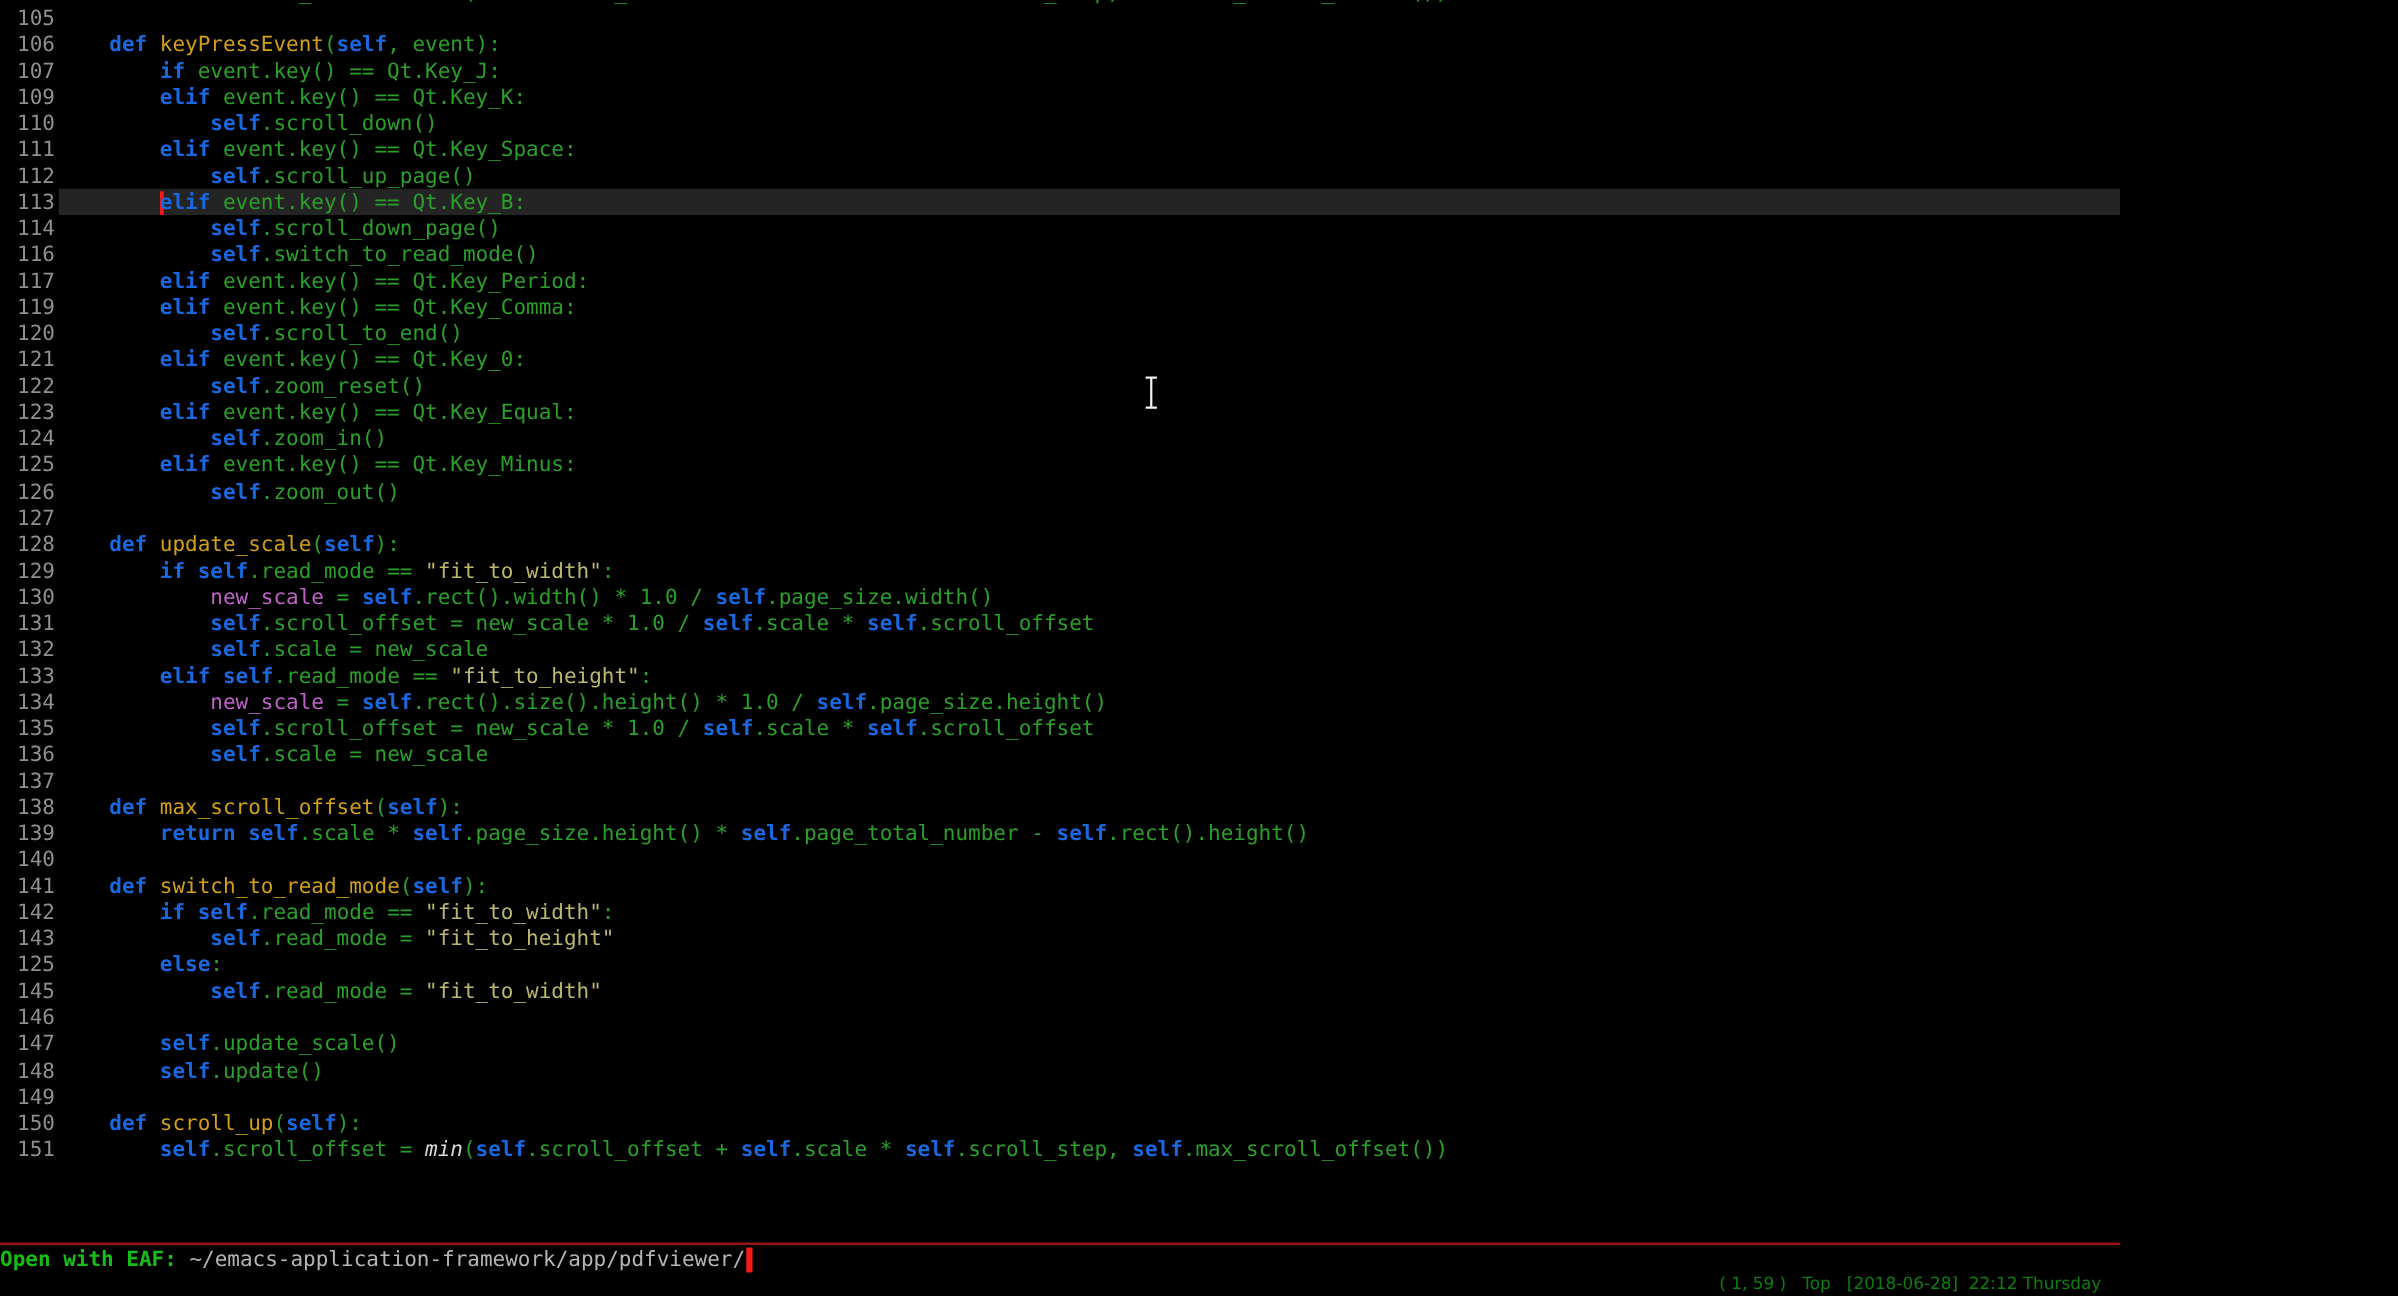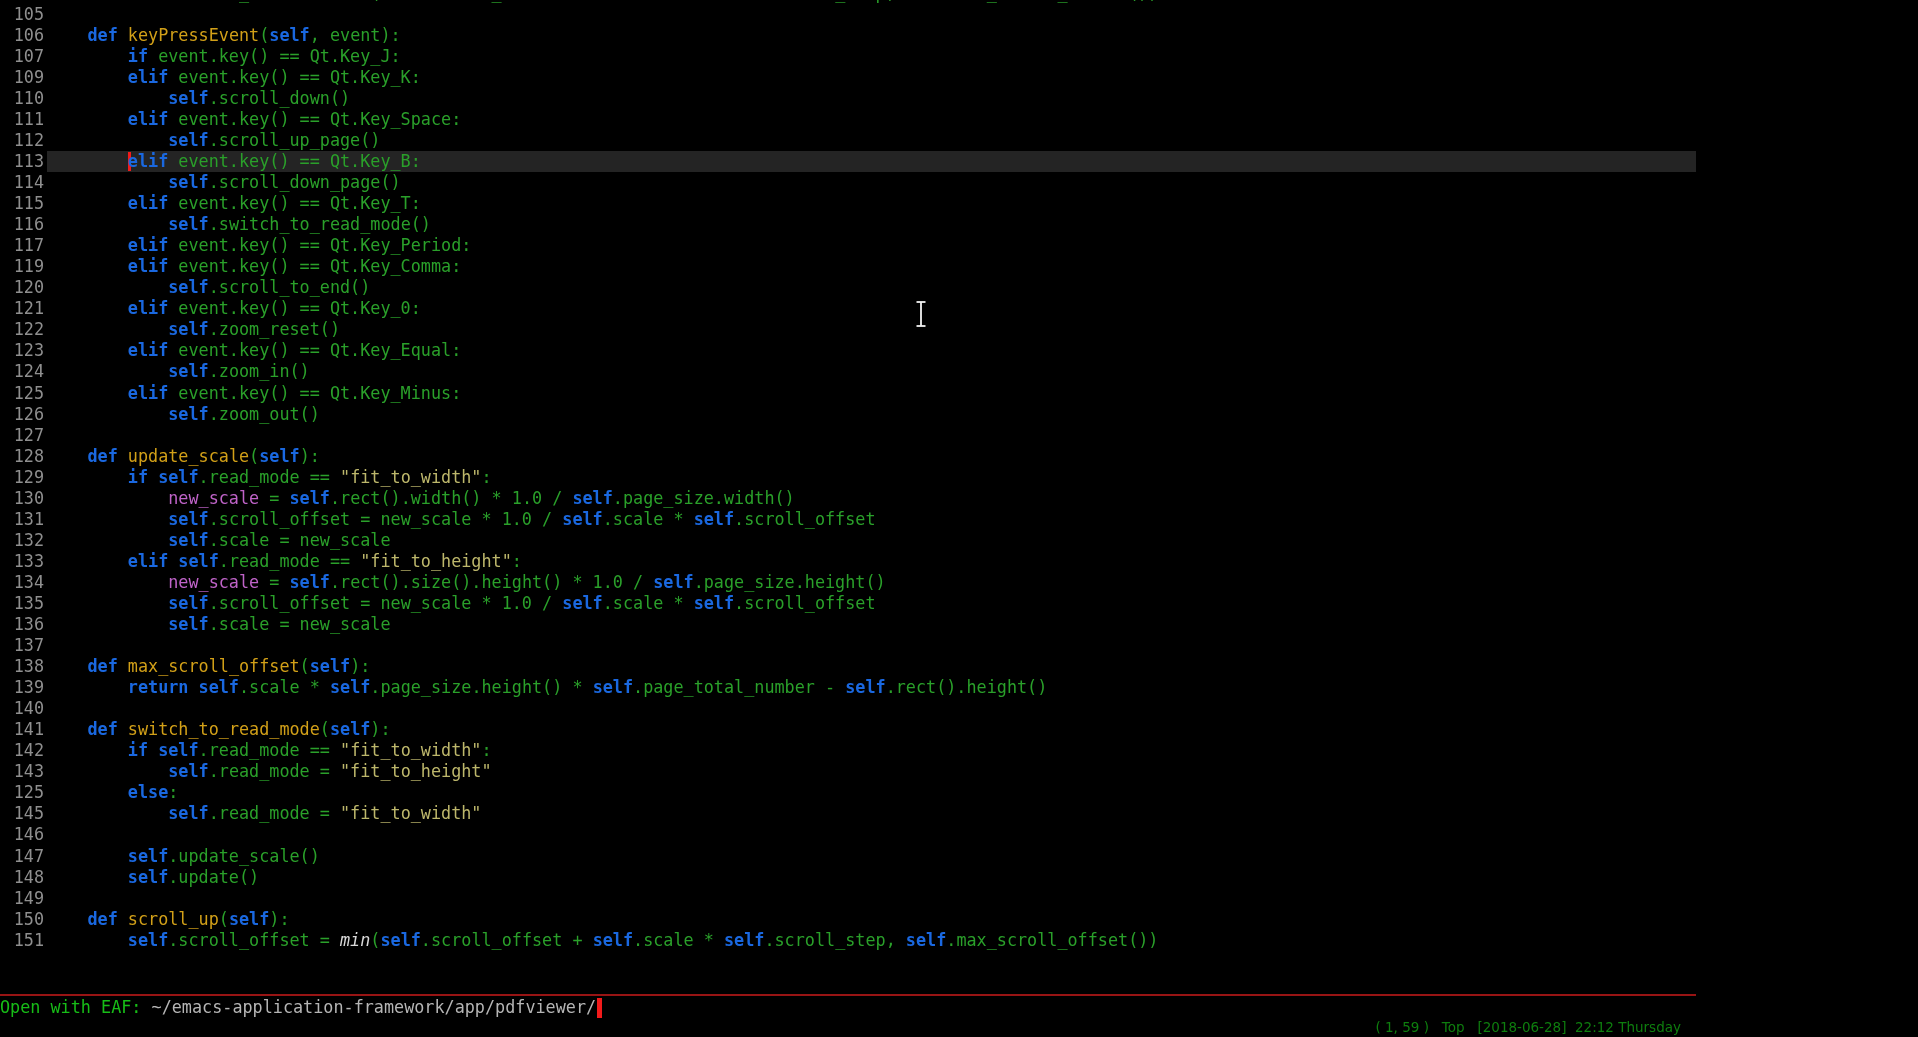--- a/index.html
+++ b/index.html
@@ -20,21 +20,21 @@
   .t-k{color:var(--kw);font-weight:bold;}
   .t-f{color:var(--func);}
   .t-v{color:var(--vardef);}
   .t-str{color:var(--str);}
   .t-b{color:var(--builtin);font-style:italic;}
   .t-cur{display:inline-block;width:3px;height:19px;margin-right:-3px;background:var(--cursor);
          vertical-align:middle;}
   .mode-divider{position:absolute;left:0;top:994px;width:1918px;height:2px;background:var(--divider);}
   .minibuffer{position:absolute;left:0;top:996px;width:1918px;height:22px;line-height:22px;
               white-space:pre;}
-  .mb-prompt{color:var(--prompt);font-weight:normal;}
+  .mb-prompt{color:var(--prompt);font-weight:bold;}
   .mb-path{color:var(--path);}
   .mb-cursor{display:inline-block;width:5px;height:20px;background:var(--cursor);
              vertical-align:middle;margin-left:1px;}
   .statusline{position:absolute;right:15px;bottom:2px;color:var(--status);
               font-family:"DejaVu Sans",sans-serif;font-size:13.5px;white-space:pre;}
   .mouse-cursor{position:absolute;left:913px;top:299px;}
 </style>
 </head>
 <body>
 
@@ -44,21 +44,20 @@
       <div class="row"><span class="gutter"></span><span class="codeseg"><span class="t-d">        </span><span class="t-k">self</span><span class="t-d">.scroll_offset = </span><span class="t-b">min</span><span class="t-d">(</span><span class="t-k">self</span><span class="t-d">.scroll_offset + </span><span class="t-k">self</span><span class="t-d">.scale * </span><span class="t-k">self</span><span class="t-d">.scroll_step, </span><span class="t-k">self</span><span class="t-d">.max_scroll_offset())</span></span></div>
       <div class="row"><span class="gutter">105</span><span class="codeseg"></span></div>
       <div class="row"><span class="gutter">106</span><span class="codeseg"><span class="t-d">    </span><span class="t-k">def</span><span class="t-d"> </span><span class="t-f">keyPressEvent</span><span class="t-d">(</span><span class="t-k">self</span><span class="t-d">, event):</span></span></div>
       <div class="row"><span class="gutter">107</span><span class="codeseg"><span class="t-d">        </span><span class="t-k">if</span><span class="t-d"> event.key() == Qt.Key_J:</span></span></div>
       <div class="row"><span class="gutter">109</span><span class="codeseg"><span class="t-d">        </span><span class="t-k">elif</span><span class="t-d"> event.key() == Qt.Key_K:</span></span></div>
       <div class="row"><span class="gutter">110</span><span class="codeseg"><span class="t-d">            </span><span class="t-k">self</span><span class="t-d">.scroll_down()</span></span></div>
       <div class="row"><span class="gutter">111</span><span class="codeseg"><span class="t-d">        </span><span class="t-k">elif</span><span class="t-d"> event.key() == Qt.Key_Space:</span></span></div>
       <div class="row"><span class="gutter">112</span><span class="codeseg"><span class="t-d">            </span><span class="t-k">self</span><span class="t-d">.scroll_up_page()</span></span></div>
       <div class="row hl"><span class="gutter">113</span><span class="codeseg"><span class="t-d">        </span><span class="t-cur"></span><span class="t-k">elif</span><span class="t-d"> event.key() == Qt.Key_B:</span></span></div>
       <div class="row"><span class="gutter">114</span><span class="codeseg"><span class="t-d">            </span><span class="t-k">self</span><span class="t-d">.scroll_down_page()</span></span></div>
-      <div class="row"><span class="gutter">115</span><span class="codeseg"><span class="t-d">        </span><span class="t-k">elif</span><span class="t-d"> event.key() == Qt.Key_T:</span></span></div>
       <div class="row"><span class="gutter">116</span><span class="codeseg"><span class="t-d">            </span><span class="t-k">self</span><span class="t-d">.switch_to_read_mode()</span></span></div>
       <div class="row"><span class="gutter">117</span><span class="codeseg"><span class="t-d">        </span><span class="t-k">elif</span><span class="t-d"> event.key() == Qt.Key_Period:</span></span></div>
       <div class="row"><span class="gutter">119</span><span class="codeseg"><span class="t-d">        </span><span class="t-k">elif</span><span class="t-d"> event.key() == Qt.Key_Comma:</span></span></div>
       <div class="row"><span class="gutter">120</span><span class="codeseg"><span class="t-d">            </span><span class="t-k">self</span><span class="t-d">.scroll_to_end()</span></span></div>
       <div class="row"><span class="gutter">121</span><span class="codeseg"><span class="t-d">        </span><span class="t-k">elif</span><span class="t-d"> event.key() == Qt.Key_0:</span></span></div>
       <div class="row"><span class="gutter">122</span><span class="codeseg"><span class="t-d">            </span><span class="t-k">self</span><span class="t-d">.zoom_reset()</span></span></div>
       <div class="row"><span class="gutter">123</span><span class="codeseg"><span class="t-d">        </span><span class="t-k">elif</span><span class="t-d"> event.key() == Qt.Key_Equal:</span></span></div>
       <div class="row"><span class="gutter">124</span><span class="codeseg"><span class="t-d">            </span><span class="t-k">self</span><span class="t-d">.zoom_in()</span></span></div>
       <div class="row"><span class="gutter">125</span><span class="codeseg"><span class="t-d">        </span><span class="t-k">elif</span><span class="t-d"> event.key() == Qt.Key_Minus:</span></span></div>
       <div class="row"><span class="gutter">126</span><span class="codeseg"><span class="t-d">            </span><span class="t-k">self</span><span class="t-d">.zoom_out()</span></span></div>

